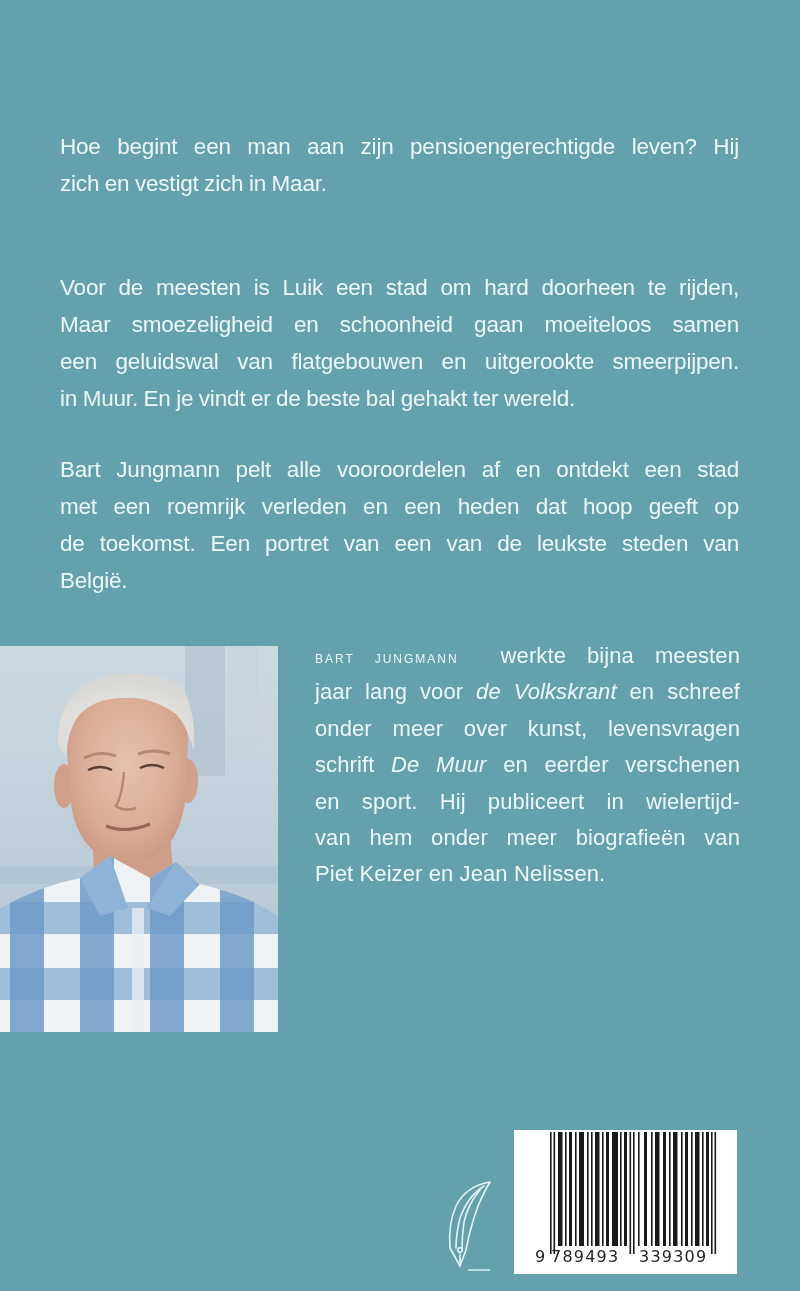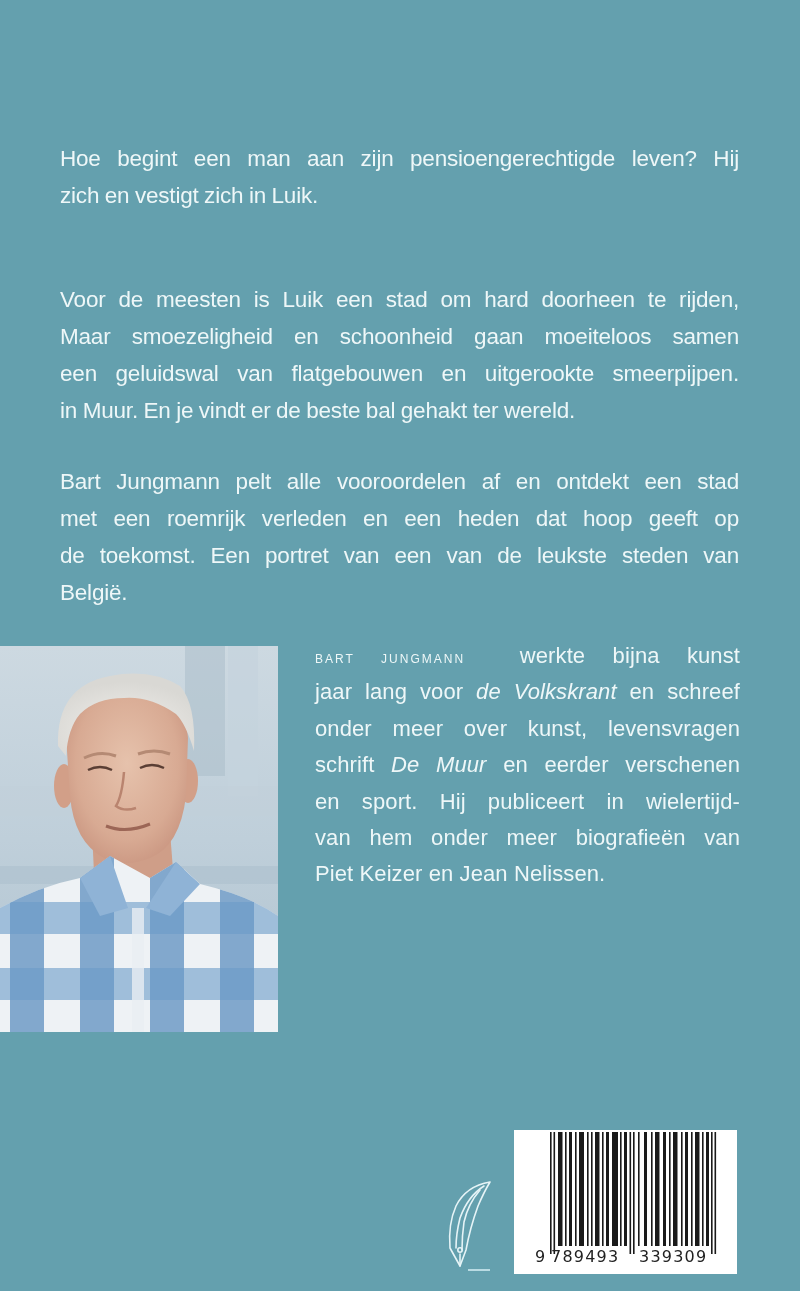--- a/index.html
+++ b/index.html
@@ -16,21 +16,20 @@
       color: #eef7f8;
     }
     .blurb {
       position: absolute;
       left: 60px;
       width: 679px;
       font-family: "Liberation Sans", sans-serif;
       font-size: 22.5px;
       letter-spacing: -0.2px;
       word-spacing: -0.5px;
-      margin-top: 12px;
     }
     .line {
       display: block;
       height: 37px;
       line-height: 37px;
       white-space: nowrap;
       text-align: justify;
       text-align-last: justify;
       font-stretch: condensed;
     }
@@ -106,21 +105,21 @@
       font-size: 16px;
       letter-spacing: 1.2px;
       line-height: 18px;
     }
   </style>
 </head>
 <body>
 
 <div class="blurb" id="p1">
   <span class="line">Hoe begint een man aan zijn pensioengerechtigde leven? Hij</span>
-  <span class="line last">zich en vestigt zich in Luik.</span>
+  <span class="line last">zich en vestigt zich in Maar.</span>
 </div>
 
 <div class="blurb" id="p2">
   <span class="line">Voor de meesten is Luik een stad om hard doorheen te rijden,</span>
   <span class="line">Maar smoezeligheid en schoonheid gaan moeiteloos samen</span>
   <span class="line">een geluidswal van flatgebouwen en uitgerookte smeerpijpen.</span>
   <span class="line last">in Muur. En je vindt er de beste bal gehakt ter wereld.</span>
 </div>
 
 <div class="blurb" id="p3">
@@ -190,21 +189,21 @@
 
       <path d="M80 232 L110 210 L128 262 L100 270 Z" fill="#8fb3d6"></path>
       <path d="M176 216 L200 238 L170 270 L146 262 Z" fill="#8fb3d6"></path>
 
       <rect x="132" y="262" width="12" height="124" fill="#e8eef3" opacity="0.8"></rect>
     </g>
   </svg>
 </div>
 
 <div class="bio">
-  <span class="line"><span class="smallcaps">BART JUNGMANN</span><span style="white-space:pre">  werkte bijna kunst</span></span>
+  <span class="line"><span class="smallcaps">BART JUNGMANN</span><span style="white-space:pre">  werkte bijna meesten</span></span>
   <span class="line"><span style="white-space:pre">jaar lang voor </span><span class="it">de Volkskrant</span><span style="white-space:pre"> en schreef</span></span>
   <span class="line">onder meer over kunst, levensvragen</span>
   <span class="line"><span style="white-space:pre">schrift </span><span class="it">De Muur</span><span style="white-space:pre"> en eerder verschenen</span></span>
   <span class="line">en sport. Hij publiceert in wielertijd-</span>
   <span class="line">van hem onder meer biografieën van</span>
   <span class="line last">Piet Keizer en Jean Nelissen.</span>
 </div>
 
 <div class="logo">
   <svg width="50" height="96" viewBox="0 0 50 96" xmlns="http://www.w3.org/2000/svg">

